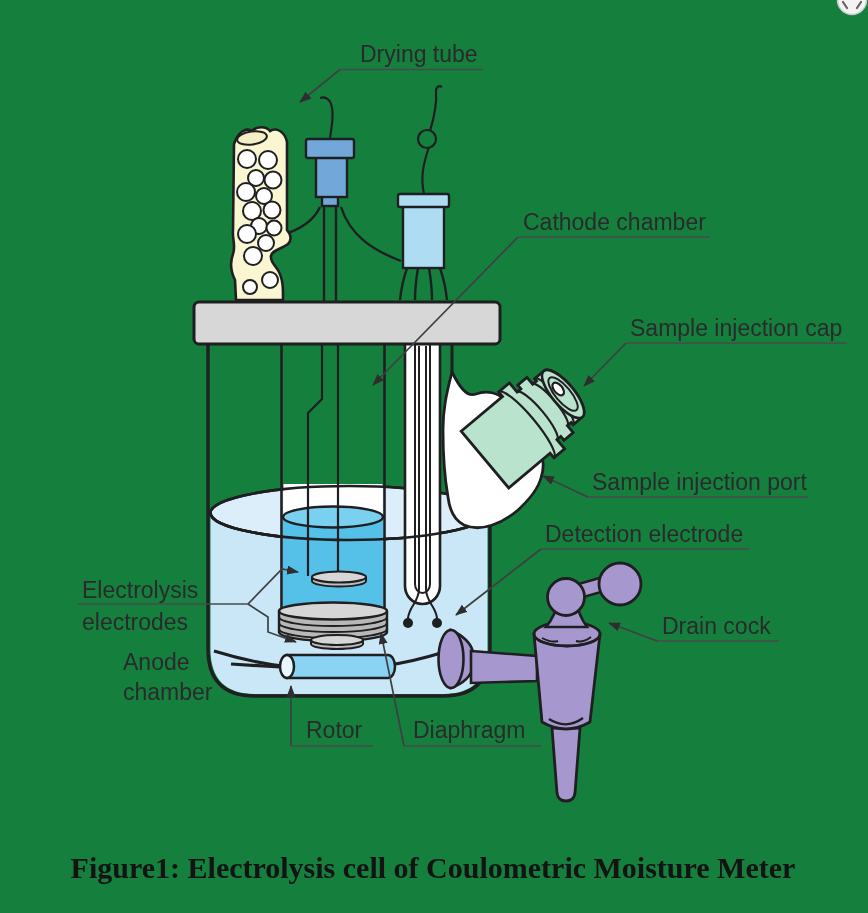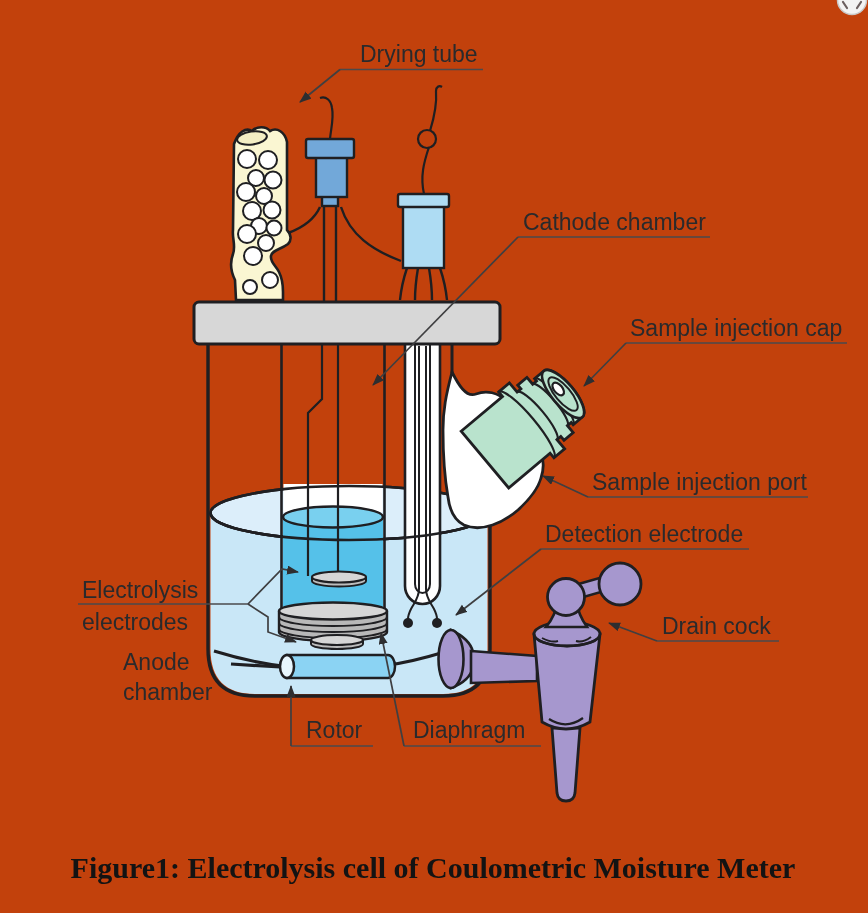--- a/index.html
+++ b/index.html
@@ -1,16 +1,16 @@
 <!DOCTYPE html>
 <html><head>
 <meta charset="utf-8">
 <style>
   html,body{margin:0;padding:0;background:#ffffff;}
-  .stage{position:relative;width:868px;height:913px;background:#c2410c;overflow:hidden;
+  .stage{position:relative;width:868px;height:913px;background:#15803d;overflow:hidden;
          font-family:"Liberation Sans",sans-serif;}
   svg{display:block;}
   text.lbl{font-family:"Liberation Sans",sans-serif;font-size:23px;fill:#2a2a2c;}
   text.caption{font-family:"Liberation Serif",serif;font-size:30px;font-weight:bold;fill:#131313;}
   .ln{stroke:#3f3f41;stroke-width:1.7;fill:none;}
   .ul{stroke:#4a4a4c;stroke-width:1.7;fill:none;}
   .ot{stroke:#1f1f22;fill:none;}
 </style>
 </head>
 <body>

